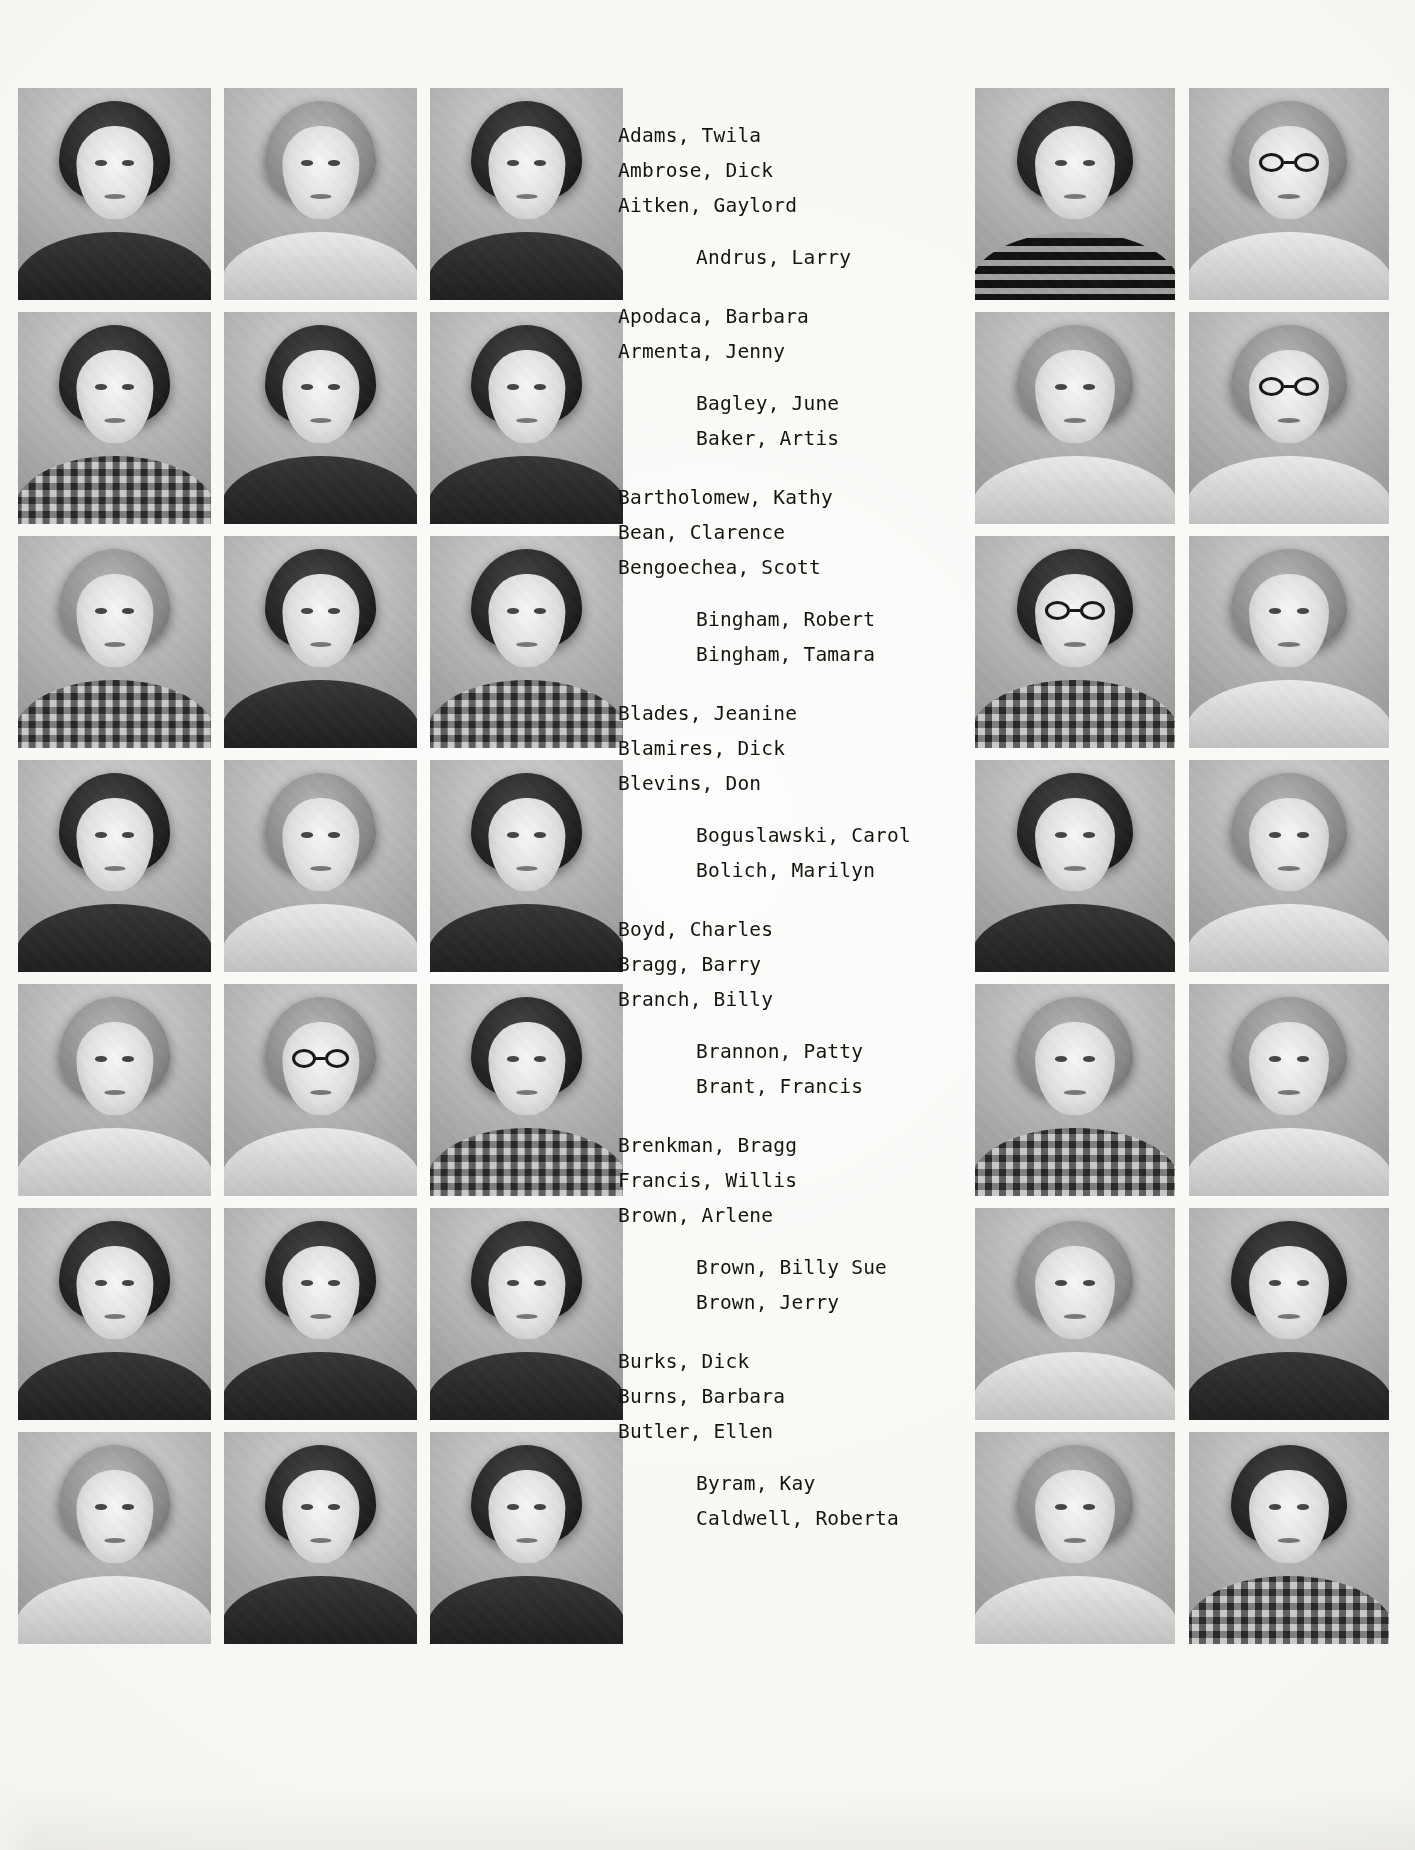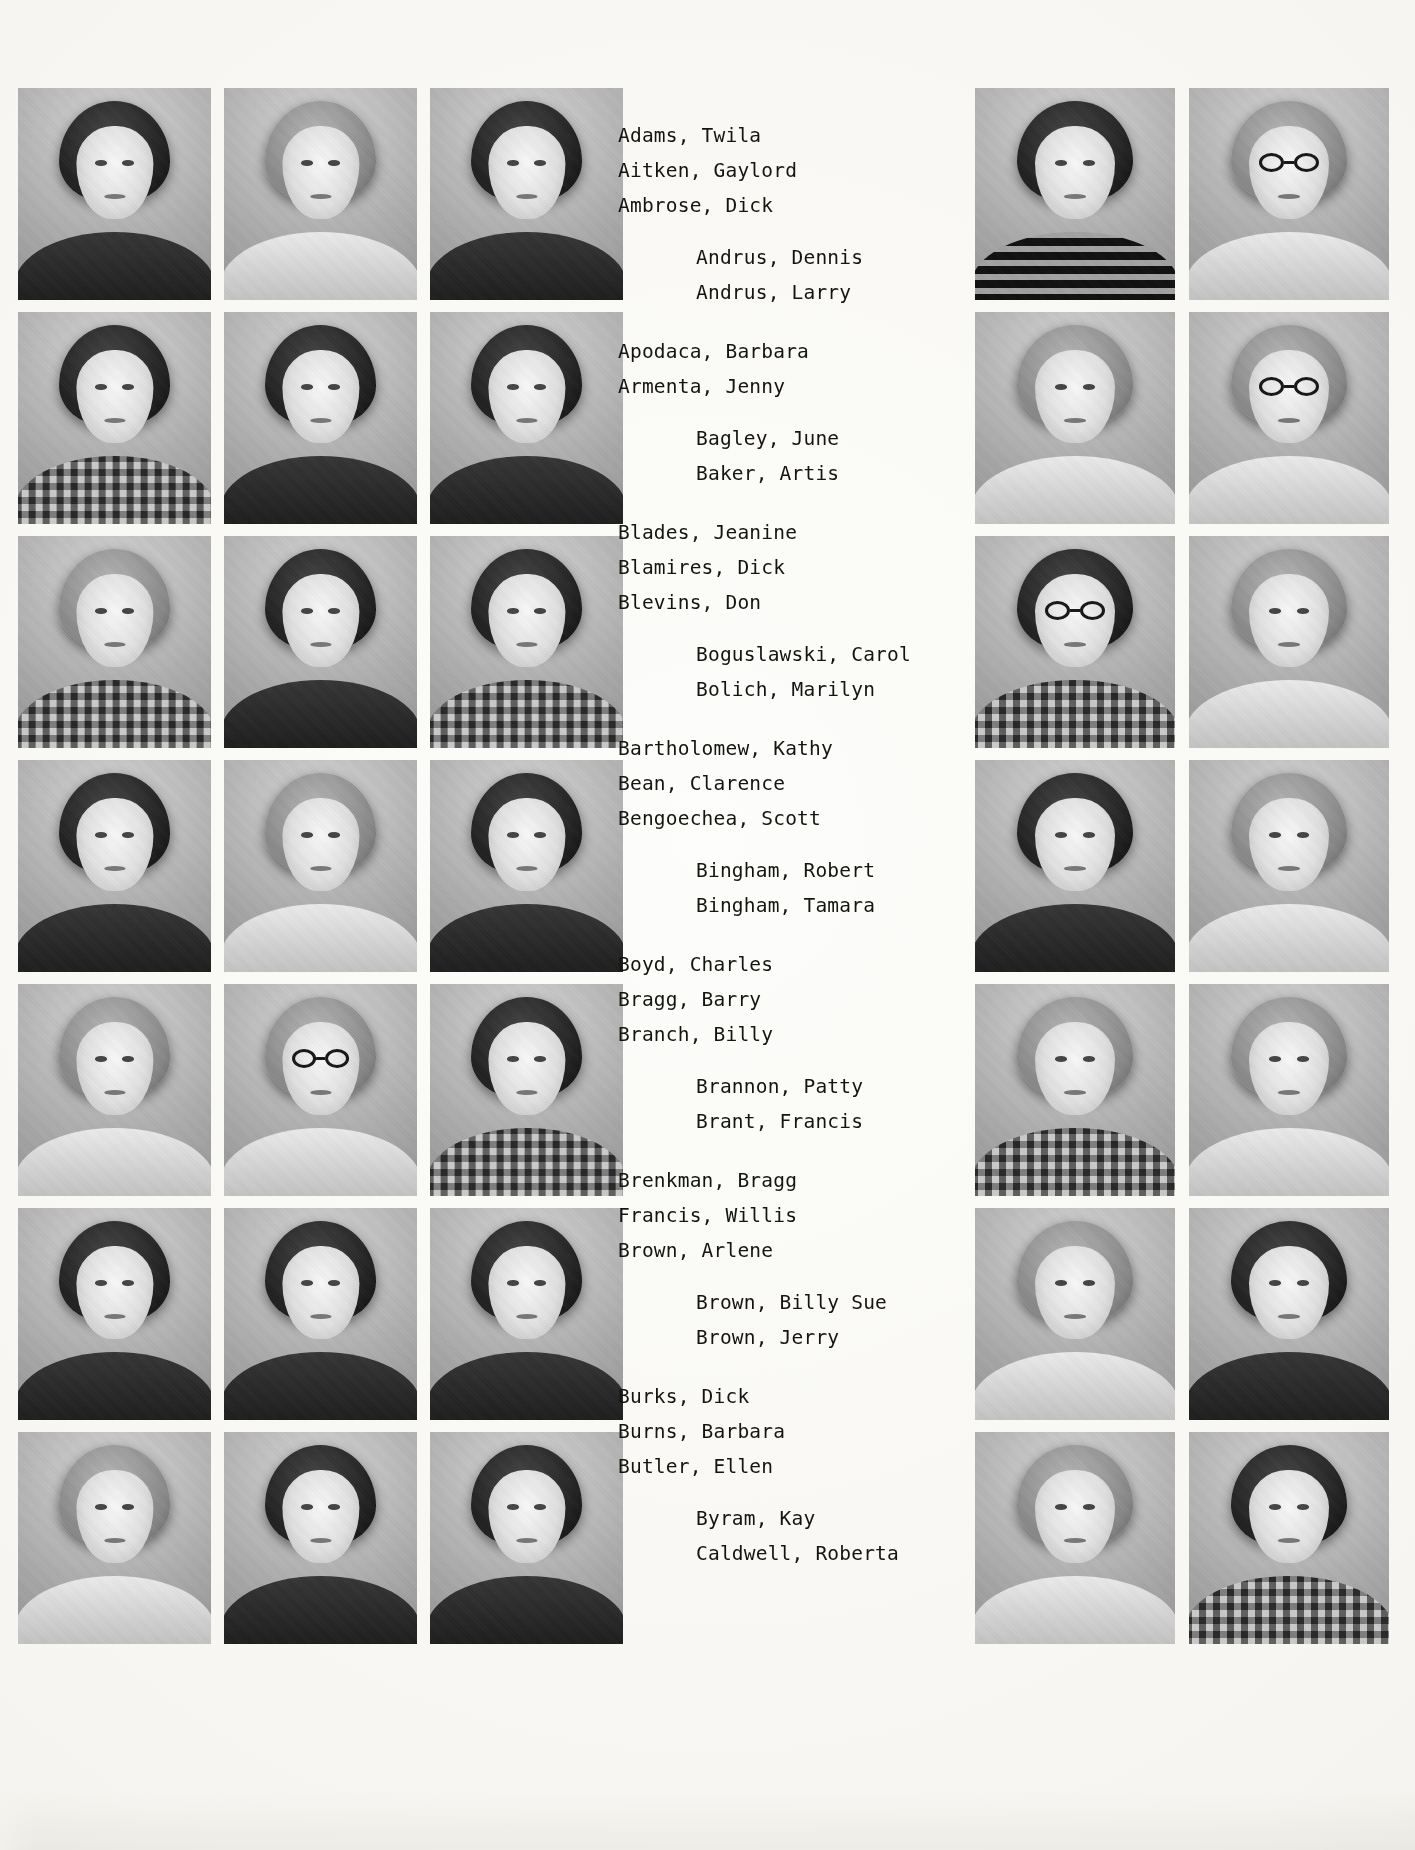--- a/index.html
+++ b/index.html
@@ -433,54 +433,53 @@
         <div class="body"></div>
           <div class="grain"></div>
       </div>
     </div>
   </div>
 
   <div class="names">
 
     <div class="name-block">
       <div class="name-line">Adams, Twila</div>
+      <div class="name-line">Ambrose, Dick</div>
       <div class="name-line">Aitken, Gaylord</div>
-      <div class="name-line">Ambrose, Dick</div>
       <div class="name-gap"></div>
-      <div class="name-line indent">Andrus, Dennis</div>
       <div class="name-line indent">Andrus, Larry</div>
     </div>
 
     <div class="name-block">
       <div class="name-line">Apodaca, Barbara</div>
       <div class="name-line">Armenta, Jenny</div>
       <div class="name-gap"></div>
       <div class="name-line indent">Bagley, June</div>
       <div class="name-line indent">Baker, Artis</div>
+    </div>
+
+    <div class="name-block">
+      <div class="name-line">Bartholomew, Kathy</div>
+      <div class="name-line">Bean, Clarence</div>
+      <div class="name-line">Bengoechea, Scott</div>
+      <div class="name-gap"></div>
+      <div class="name-line indent">Bingham, Robert</div>
+      <div class="name-line indent">Bingham, Tamara</div>
     </div>
 
     <div class="name-block">
       <div class="name-line">Blades, Jeanine</div>
       <div class="name-line">Blamires, Dick</div>
       <div class="name-line">Blevins, Don</div>
       <div class="name-gap"></div>
       <div class="name-line indent">Boguslawski, Carol</div>
       <div class="name-line indent">Bolich, Marilyn</div>
     </div>
 
     <div class="name-block">
-      <div class="name-line">Bartholomew, Kathy</div>
-      <div class="name-line">Bean, Clarence</div>
-      <div class="name-line">Bengoechea, Scott</div>
-      <div class="name-gap"></div>
-      <div class="name-line indent">Bingham, Robert</div>
-      <div class="name-line indent">Bingham, Tamara</div>
-    </div>
-
-    <div class="name-block">
       <div class="name-line">Boyd, Charles</div>
       <div class="name-line">Bragg, Barry</div>
       <div class="name-line">Branch, Billy</div>
       <div class="name-gap"></div>
       <div class="name-line indent">Brannon, Patty</div>
       <div class="name-line indent">Brant, Francis</div>
     </div>
 
     <div class="name-block">
       <div class="name-line">Brenkman, Bragg</div>

